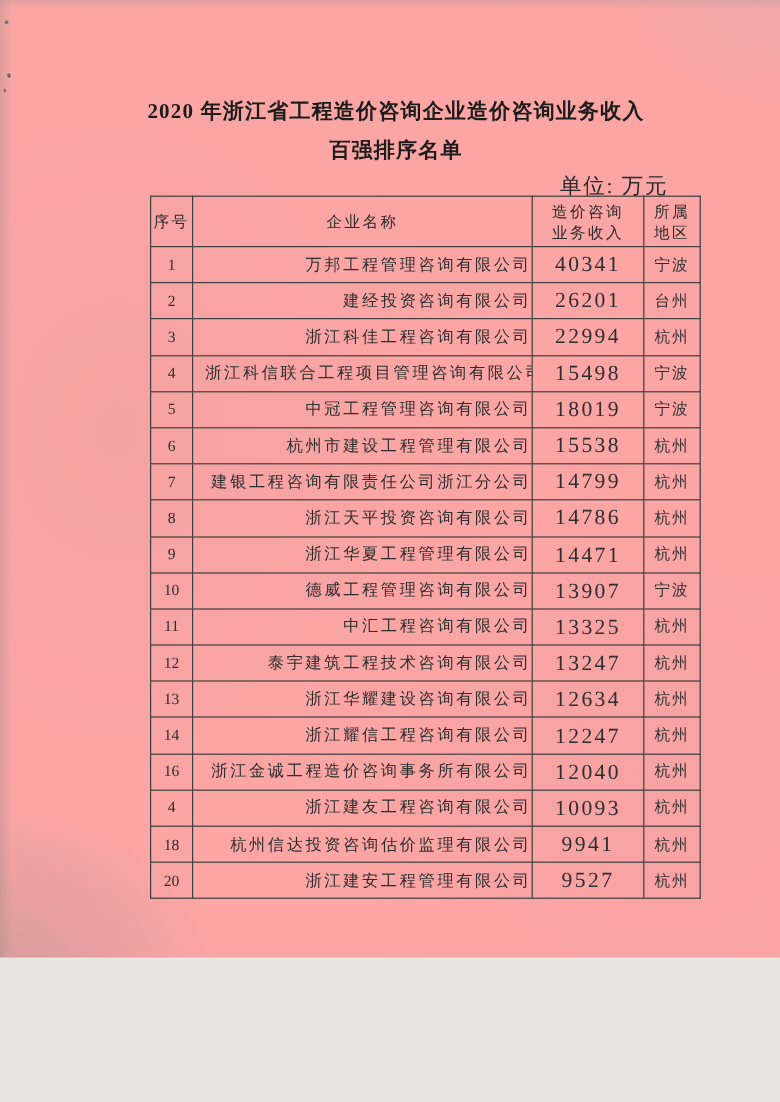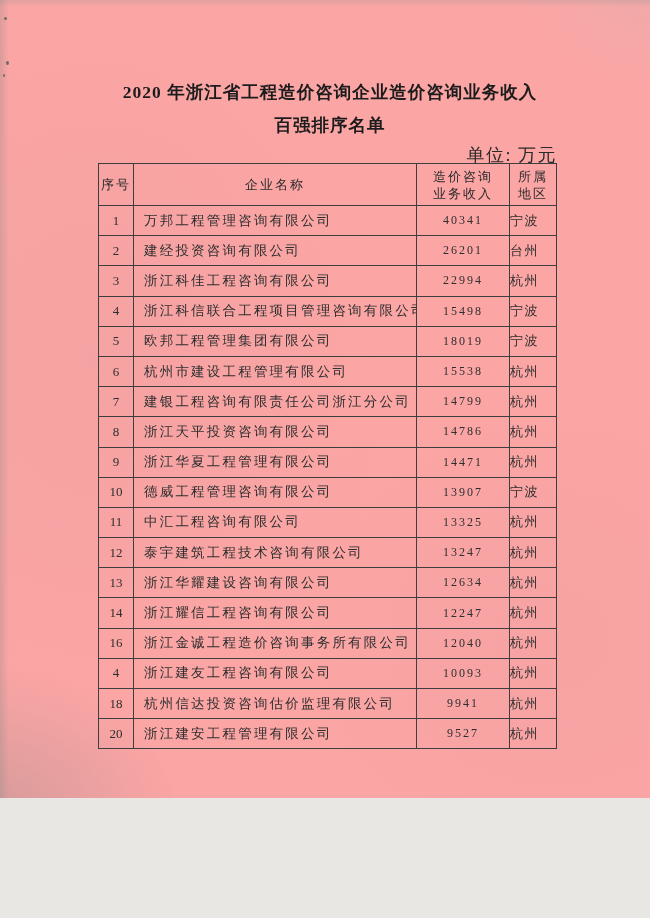--- a/index.html
+++ b/index.html
@@ -37,42 +37,42 @@
     line-height: 33px; letter-spacing: 1px;
     color: #1c1c1c;
   }
   .unit-label {
     position: absolute; top: 143px; right: 93px;
     font-size: 18px; letter-spacing: 1.5px;
     color: #2a2a2a;
   }
 
   table.ranking-table {
-    position: absolute; left: 98px; top: 163px;
+    position: absolute; left: 125px; top: 163px;
     width: 458px;
     border-collapse: collapse; table-layout: fixed;
     color: #2e2e2e;
   }
   .ranking-table th, .ranking-table td {
     border: 1px solid #3e3e3e;
     padding: 0;
     vertical-align: middle;
     overflow: hidden; white-space: nowrap;
   }
   .ranking-table thead tr { height: 42px; }
   .ranking-table tbody tr { height: 30.2px; }
   .ranking-table th {
     font-weight: normal; font-size: 13px;
     letter-spacing: 2px; text-align: center;
     line-height: 17px; color: #2b2b2b;
   }
   .c-rank    { text-align: center; font-size: 13px; }
-  .c-company { text-align: left; padding-left: 10px !important; font-size: 13.5px; letter-spacing: 2.2px; }
-  .c-revenue { text-align: center; font-size: 12px; letter-spacing: 2px; }
-  .c-region  { font-size: 13px; letter-spacing: 1.5px; }
+  .c-company { text-align: right; padding-left: 10px !important; font-size: 13.5px; letter-spacing: 2.2px; }
+  .c-revenue { text-align: center; font-size: 18px; letter-spacing: 2px; }
+  .c-region  { text-align: center; font-size: 13px; letter-spacing: 1.5px; }
 </style>
 </head>
 <body>
 
 <div class="page">
   <div class="scan-shade"></div>
   <div class="speck s1"></div>
   <div class="speck s2"></div>
   <div class="speck s3"></div>
 
@@ -124,21 +124,21 @@
       <td class="c-region">杭州</td>
     </tr>
         <tr>
       <td class="c-rank">4</td>
       <td class="c-company">浙江科信联合工程项目管理咨询有限公司</td>
       <td class="c-revenue">15498</td>
       <td class="c-region">宁波</td>
     </tr>
         <tr>
       <td class="c-rank">5</td>
-      <td class="c-company">欧邦工程管理集团有限公司</td>
+      <td class="c-company">中冠工程管理咨询有限公司</td>
       <td class="c-revenue">18019</td>
       <td class="c-region">宁波</td>
     </tr>
         <tr>
       <td class="c-rank">6</td>
       <td class="c-company">杭州市建设工程管理有限公司</td>
       <td class="c-revenue">15538</td>
       <td class="c-region">杭州</td>
     </tr>
         <tr>

